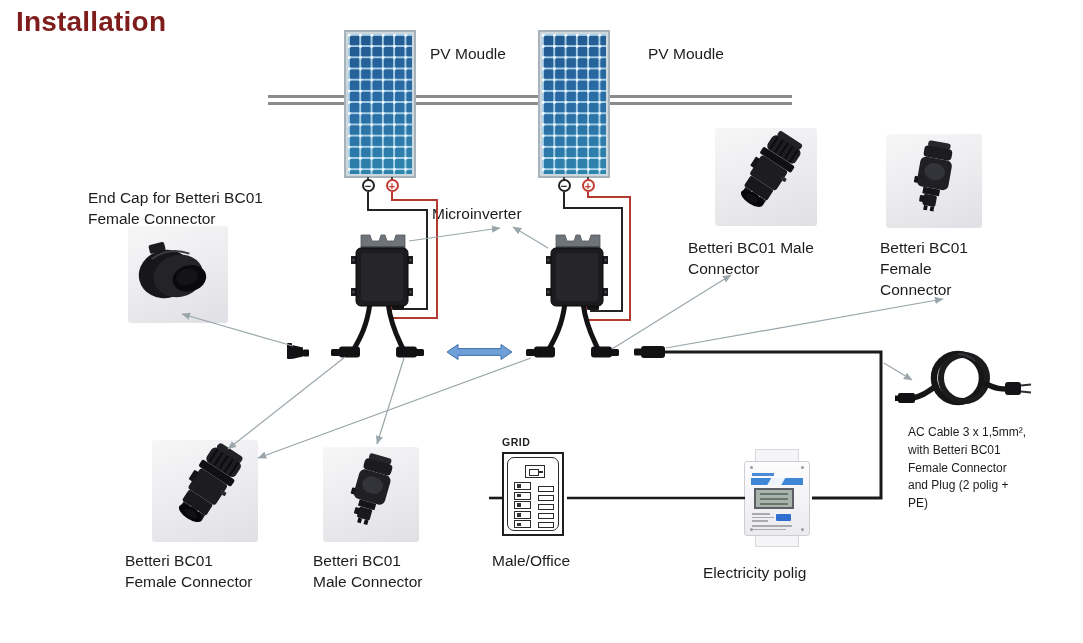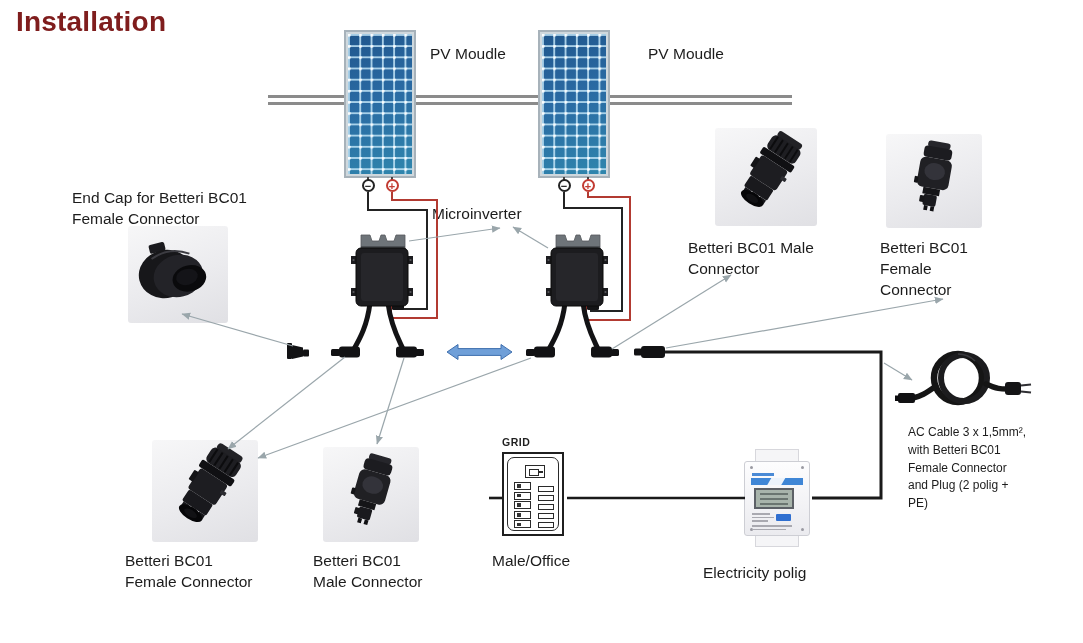--- a/index.html
+++ b/index.html
@@ -163,21 +163,21 @@
     <svg viewBox="0 0 100 100">
         <use href="#conn-a"></use>
       </svg>
   </div>
   <div class="photo" style="left:323px;top:447px;width:96px;height:95px">
     <svg viewBox="0 0 100 100">
         <use href="#conn-b" transform="rotate(6 50 50)"></use>
       </svg>
   </div>
 
-  <div class="lbl" style="left:72px;top:188px">End Cap for Betteri BC01
+  <div class="lbl" style="left:88px;top:188px">End Cap for Betteri BC01
 Female Connector</div>
   <div class="lbl" style="left:688px;top:238px">Betteri BC01 Male
 Connector</div>
   <div class="lbl" style="left:880px;top:238px">Betteri BC01
 Female
 Connector</div>
   <div class="lbl" style="left:125px;top:551px">Betteri BC01
 Female Connector</div>
   <div class="lbl" style="left:313px;top:551px">Betteri BC01
 Male Connector</div>

